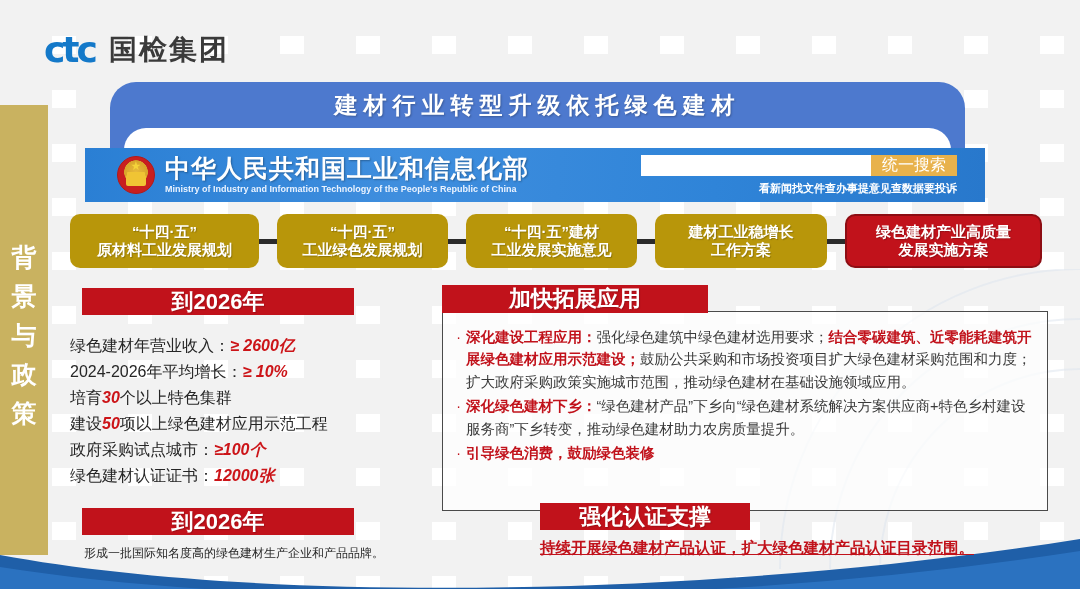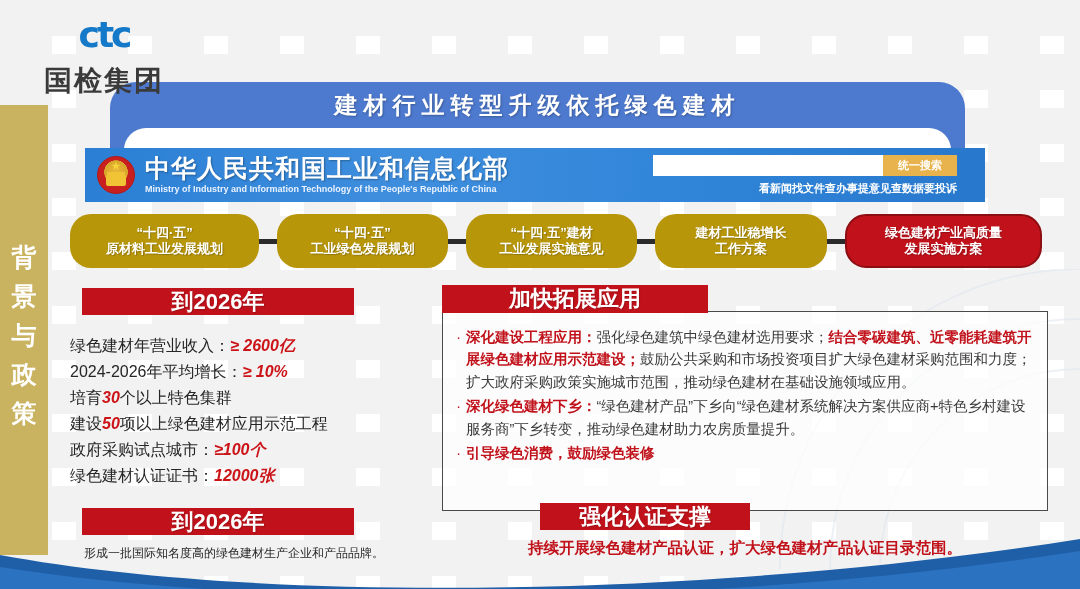--- a/index.html
+++ b/index.html
@@ -83,21 +83,21 @@
     background: #ffffff;
     border-radius: 22px 22px 0 0;
   }
 
   
   .ministry {
     position: absolute; left: 85px; top: 148px;
     width: 900px; height: 54px;
     background: linear-gradient(95deg, #2a7fd4 0%, #3f8ede 35%, #2f84d8 70%, #2878cc 100%);
     z-index: 5;
-    display: flex; align-items: center;
+    display: flex; align-items: center; padding-left: 20px;
   }
   .emblem {
     width: 38px; height: 38px;
     margin-left: 12px;
     border-radius: 50%;
     background: radial-gradient(circle at 50% 42%, #e8b93c 0%, #d8a62a 42%, #c81f1f 44%, #c81f1f 100%);
     position: relative;
     flex: 0 0 auto;
     border: 1px solid #b51717;
   }
@@ -132,47 +132,47 @@
     margin-left: auto; margin-right: 28px;
     display: flex; flex-direction: column; align-items: flex-end; gap: 5px;
   }
   .search-row { display: flex; height: 21px; }
   .search-input {
     width: 230px; height: 21px;
     background: #ffffff; border: none; outline: none;
     font-family: inherit; font-size: 11px; padding: 0 5px;
   }
   .search-btn {
-    width: 74px; height: 21px;
+    width: 86px; height: 21px;
     background: #e8b24c;
-    color: #ffffff; font-size: 11px; font-weight: bold;
+    color: #ffffff; font-size: 16px; font-weight: normal;
     border: none; cursor: pointer;
     font-family: inherit;
   }
   .nav-links { display: flex; gap: 0; }
   .nav-links span {
     color: #ffffff; font-size: 11px; font-weight: bold;
     cursor: pointer; white-space: nowrap;
   }
 
   
   .chips {
     position: absolute; left: 70px; top: 212px;
     width: 972px; height: 58px;
     display: flex; align-items: center;
     z-index: 6;
   }
   .chip {
     height: 54px;
     background: #b8960a;
     color: #ffffff;
-    border-radius: 21px;
+    border-radius: 10px;
     display: flex; flex-direction: column;
     align-items: center; justify-content: center;
-    font-size: 13px; font-weight: bold; line-height: 1.22;
+    font-size: 15px; font-weight: bold; line-height: 1.22;
     text-align: center;
     padding: 0 10px;
     white-space: nowrap;
     text-shadow: 1px 1px 1px rgba(0,0,0,.22);
     cursor: pointer;
   }
   .chip.red { background: #c1121b; border: 2px solid #8d0d13; text-align: center; }
   .chip-connector {
     width: 18px; height: 5px;
     background: #2b2b2b;
@@ -257,35 +257,35 @@
   .bullet-body { flex: 1 1 auto; color: #3a3a3a; }
   .rb { color: #c1121b; font-weight: bold; }
   .db { color: #3a3a3a; }
 
   #cert-head {
     position: absolute; left: 540px; top: 503px;
     width: 210px; height: 27px;
     z-index: 9;
   }
   #cert-text {
-    position: absolute; left: 442px; top: 538px;
+    position: absolute; left: 454px; top: 538px;
     width: 606px;
     text-align: center;
     color: #c1121b;
     font-size: 15.5px; font-weight: bold;
     white-space: nowrap;
     z-index: 9;
+    text-decoration: underline;
   }
 
   
   .logo {
-    position: absolute; left: 44px; top: 17px;
+    position: absolute; left: 44px; top: 32px;
     display: flex; align-items: center; gap: 14px;
     z-index: 10;
-    flex-direction: column;
   }
   .logo-mark {
     font-size: 36px; font-weight: bold;
     color: #1479c9;
     letter-spacing: -3px;
     line-height: 1;
     font-family: "DejaVu Sans", sans-serif;
   }
   .logo-text {
     font-size: 28px; font-weight: bold;

